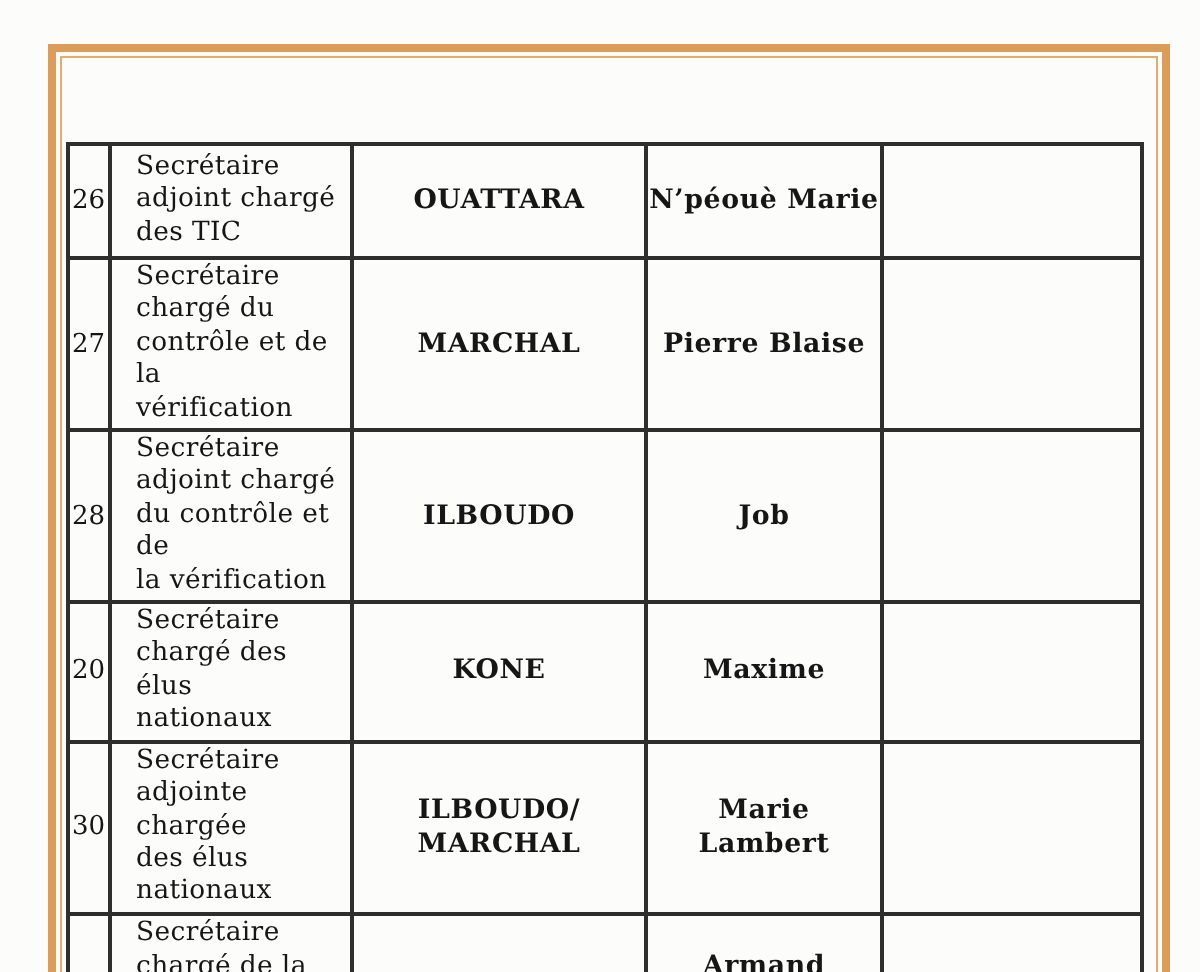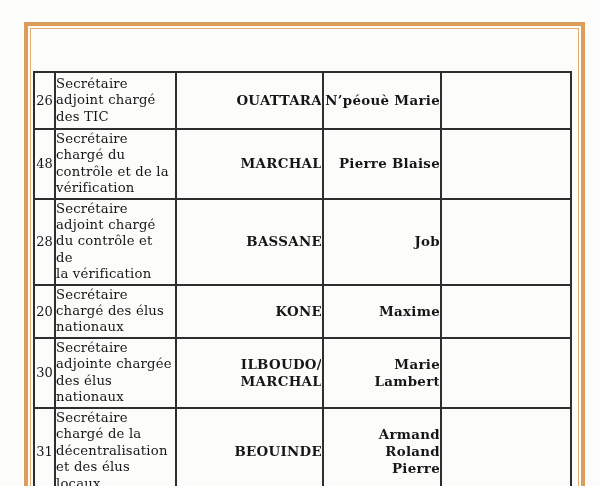--- a/index.html
+++ b/index.html
@@ -43,37 +43,36 @@
     border-collapse: collapse;
     table-layout: fixed;
     width: 537px;
   }
   td {
     border: 2px solid var(--table-border);
     overflow: hidden;
     padding: 0;
   }
   td.num {
-    text-align: center;
     vertical-align: middle;
     font-size: 13px;
     padding: 0 1px;
   }
   td.role {
     text-align: left;
     vertical-align: middle;
     font-size: 13.2px;
     line-height: 16.4px;
     letter-spacing: 0.2px;
-    padding: 1px 2px 1px 0;
+    padding: 1px 2px 1px 12px;
     white-space: pre-line;
   }
   td.surname, td.firstname {
     font-weight: bold;
-    text-align: right;
+    text-align: center;
     vertical-align: middle;
     font-size: 13.4px;
     line-height: 17px;
     letter-spacing: 0.3px;
     white-space: pre-line;
     border-radius: 18px;
   }
   tr.r1 { height: 57px; }
   tr.r2 { height: 66px; }
   tr.r3 { height: 70px; }
@@ -100,36 +99,36 @@
     <tr class="r1">
       <td class="num">26</td>
       <td class="role">Secrétaire
 adjoint chargé
 des TIC</td>
       <td class="surname">OUATTARA</td>
       <td class="firstname">N’péouè Marie</td>
       <td class="blank"></td>
     </tr>
     <tr class="r2">
-      <td class="num">48</td>
+      <td class="num">27</td>
       <td class="role">Secrétaire
 chargé du
 contrôle et de la
 vérification</td>
       <td class="surname">MARCHAL</td>
       <td class="firstname">Pierre Blaise</td>
       <td class="blank"></td>
     </tr>
     <tr class="r3">
       <td class="num">28</td>
       <td class="role">Secrétaire
 adjoint chargé
 du contrôle et de
 la vérification</td>
-      <td class="surname">BASSANE</td>
+      <td class="surname">ILBOUDO</td>
       <td class="firstname">Job</td>
       <td class="blank"></td>
     </tr>
     <tr class="r4">
       <td class="num">20</td>
       <td class="role">Secrétaire
 chargé des élus
 nationaux</td>
       <td class="surname">KONE</td>
       <td class="firstname">Maxime</td>

